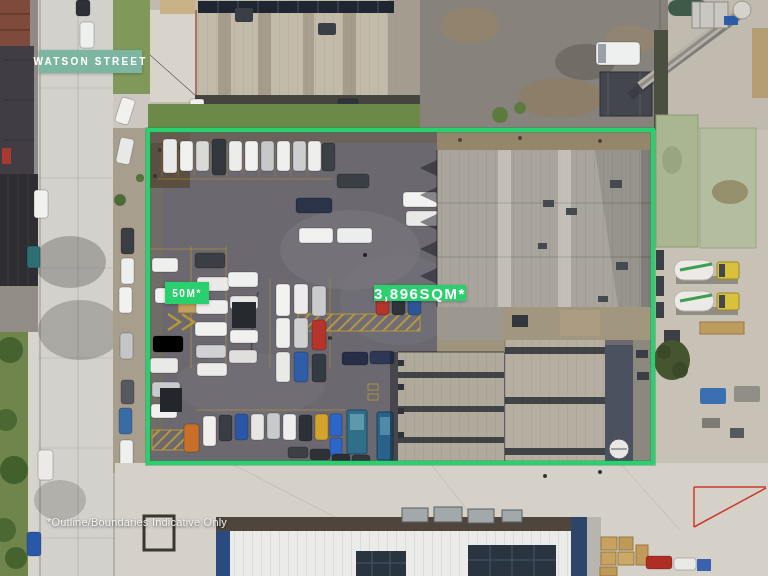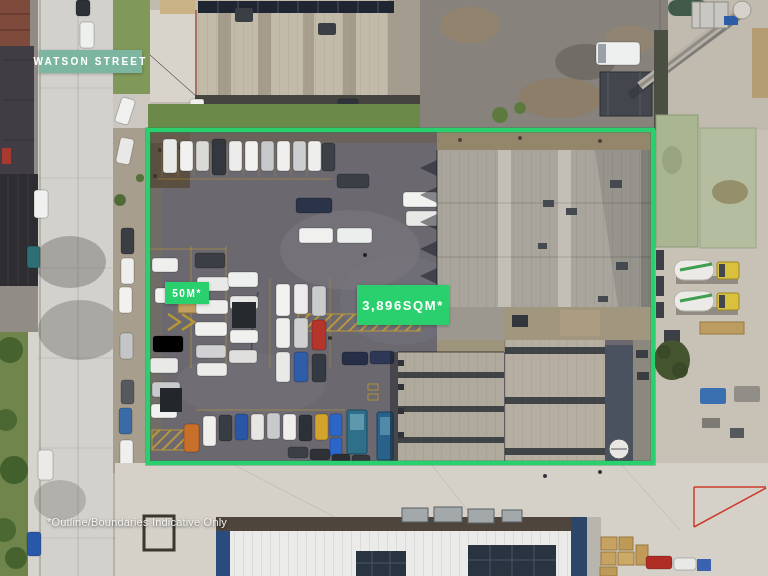--- a/index.html
+++ b/index.html
@@ -18,22 +18,22 @@
   .badge-street{
     left:25px;top:50px;width:103px;height:23px;
     background:#7cb5a0;font-size:10px;letter-spacing:2.2px;margin-left:14px;
   }
   .badge-green{background:#2bd06e;}
   .badge-frontage{
     left:133px;top:282px;width:44px;height:22px;
     font-size:10px;letter-spacing:1.6px;margin-left:32px;
   }
   .badge-area{
-    left:357px;top:285px;width:92px;height:40px;
-    font-size:13px;letter-spacing:1.6px;
+    left:374px;top:285px;width:92px;height:16px;
+    font-size:15px;letter-spacing:1.6px;
   }
   .disclaimer{
     position:absolute;left:47px;top:516px;
     color:#f4f3f1;font-size:11px;font-weight:normal;letter-spacing:.2px;
     text-shadow:0 1px 3px rgba(0,0,0,.65);
   }
 </style>
 </head>
 <body>
 

